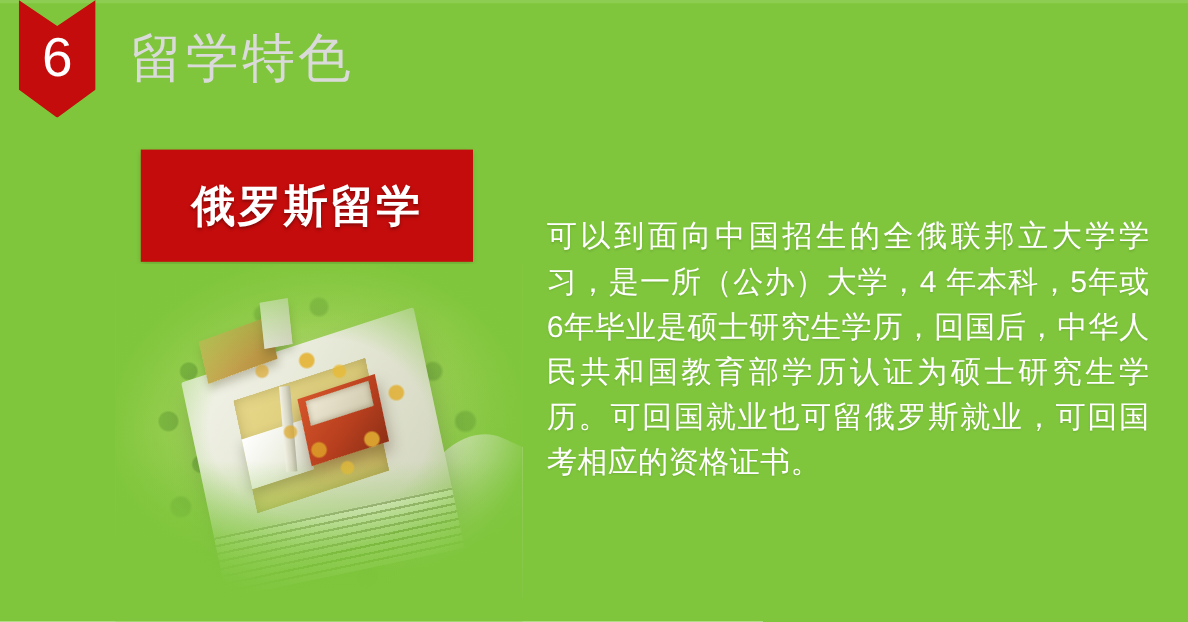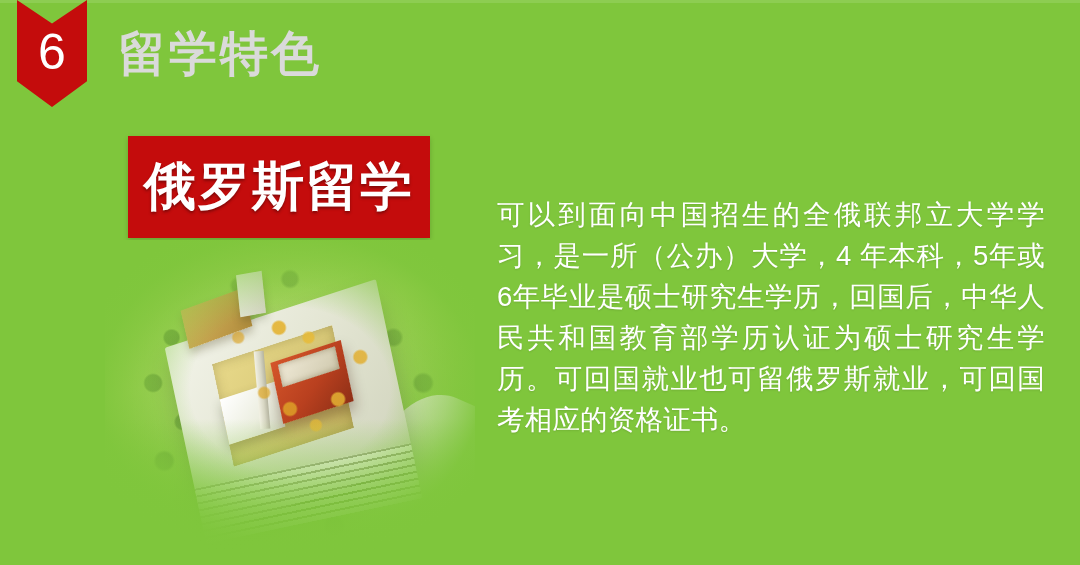--- a/index.html
+++ b/index.html
@@ -62,21 +62,21 @@
     font-weight: 400;
     letter-spacing: 0px;
   }
 
   .header-title {
     position: absolute;
     left: 118px;
     top: 23px;
     font-size: 48px;
     line-height: 62px;
-    font-weight: 700;
+    font-weight: 400;
     color: #dadada;
     letter-spacing: 3px;
     white-space: nowrap;
   }
 
   
   .left-col {
     position: absolute;
     left: 0;
     top: 115px;
@@ -97,21 +97,21 @@
   .ribbon-label {
     position: absolute;
     left: 0;
     top: 0;
     width: 302px;
     height: 102px;
     display: flex;
     align-items: center;
     justify-content: center;
     color: #ffffff;
-    font-size: 52px;
+    font-size: 40px;
     font-weight: 700;
     letter-spacing: 2px;
     text-shadow: 0 2px 3px rgba(0,0,0,0.35);
   }
 
   
   .photo-wrap {
     position: absolute;
     left: 105px;
     top: 125px;

